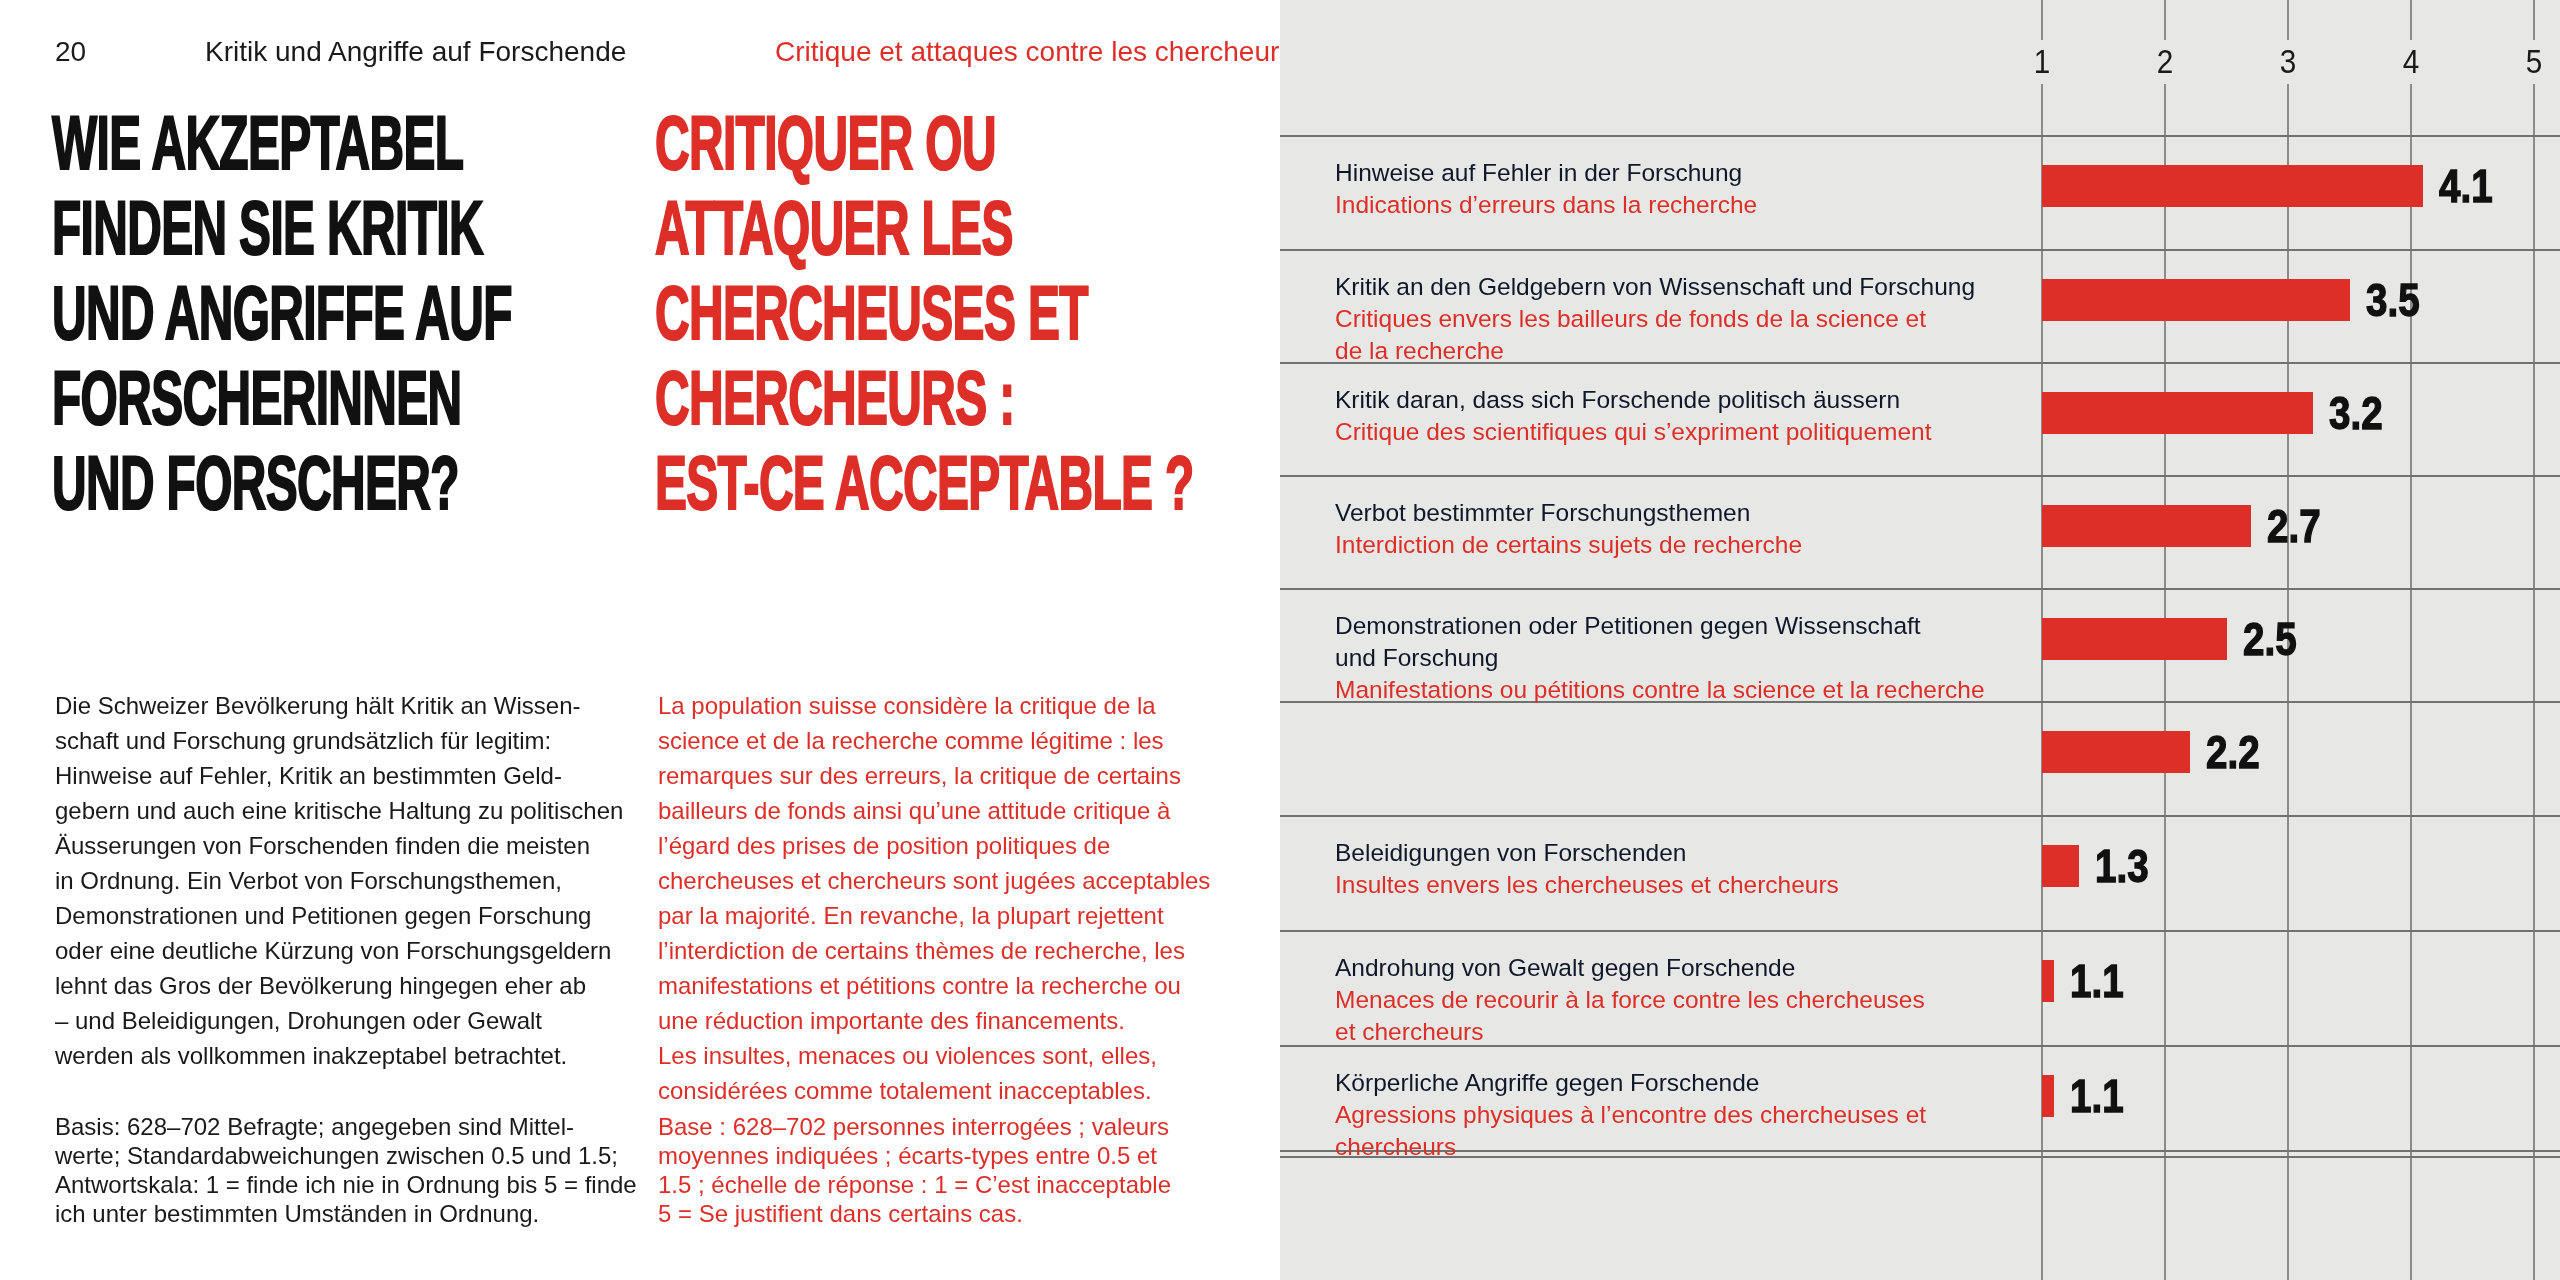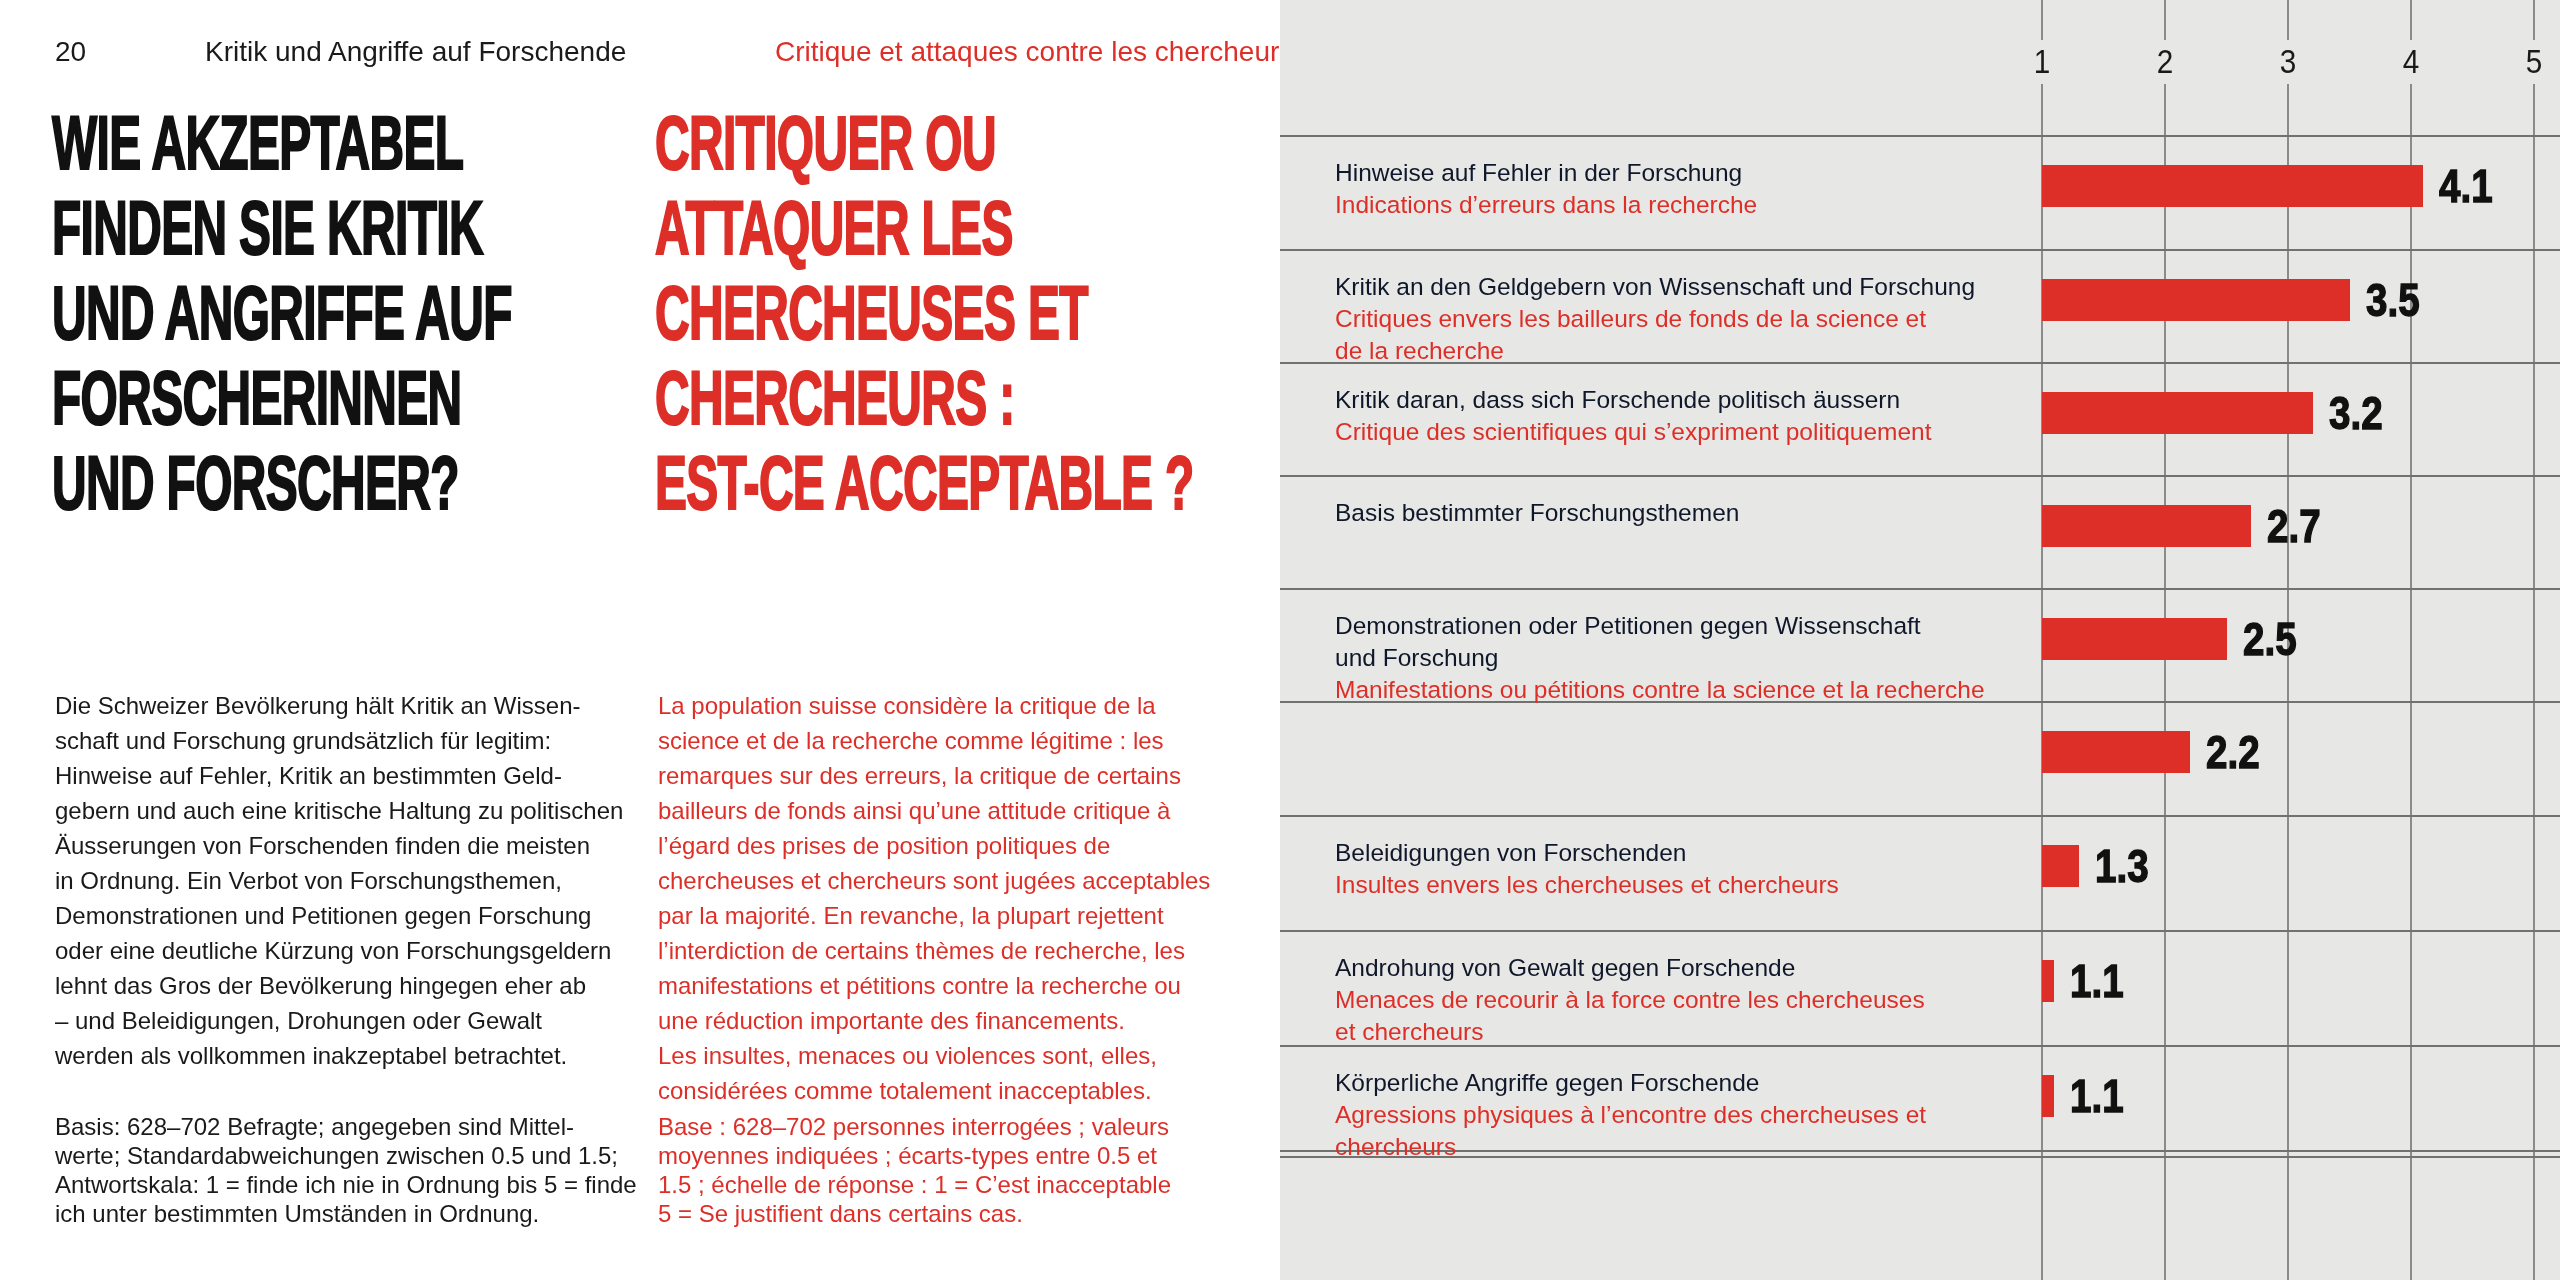--- a/index.html
+++ b/index.html
@@ -162,21 +162,22 @@
         <div class="crow" style="top: 362px; height: 113px;">
           <div class="clabel">
             <div class="lde">Kritik daran, dass sich Forschende politisch äussern</div>
             <div class="lfr">Critique des scientifiques qui s’expriment politiquement</div>
           </div>
           <div class="cbar" style="left: 762px; top: 30px; width: 271px; height: 42px;"></div>
           <div class="cval" style="left: 1049px; top: 30px;">3.2</div>
         </div>
         <div class="crow" style="top: 475px; height: 113px;">
           <div class="clabel">
-            <div class="lde">Basis bestimmter Forschungsthemen</div>
+            <div class="lde">Verbot bestimmter Forschungsthemen</div>
+            <div class="lfr">Interdiction de certains sujets de recherche</div>
           </div>
           <div class="cbar" style="left: 762px; top: 30px; width: 209px; height: 42px;"></div>
           <div class="cval" style="left: 987px; top: 30px;">2.7</div>
         </div>
         <div class="crow" style="top: 588px; height: 138px;">
           <div class="clabel">
             <div class="lde">Demonstrationen oder Petitionen gegen Wissenschaft
 und Forschung</div>
             <div class="lfr">Manifestations ou pétitions contre la science et la recherche</div>
           </div>

